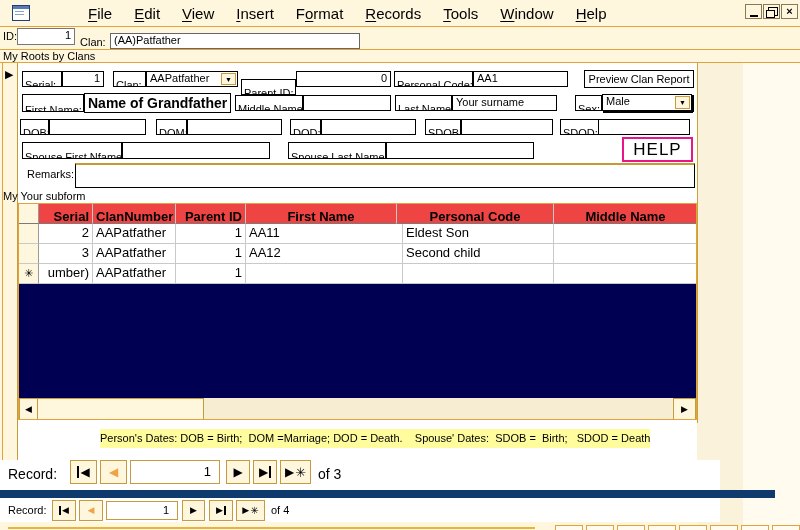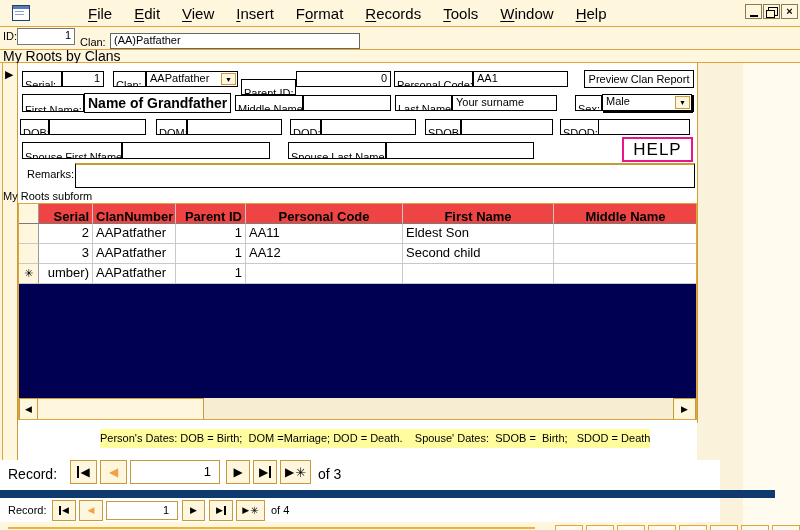--- a/index.html
+++ b/index.html
@@ -20,21 +20,21 @@
   .menu-item{font-size:15px;padding:0 11px;white-space:nowrap;}
   .menu-item u{text-underline-offset:2px;}
   .winbtn{top:4px;width:17px;height:15px;background:#FFF6DE;border:1px solid #8A7A54;
     display:flex;align-items:center;justify-content:center;font-size:11px;line-height:1;}
   .min-glyph{display:block;width:8px;height:2px;background:#000;margin-top:8px;}
   .restore-glyph{display:block;width:8px;height:7px;border:1px solid #000;position:relative;margin-left:2px;}
   .restore-glyph::before{content:"";position:absolute;left:-3px;bottom:-3px;width:7px;height:6px;border:1px solid #000;background:#FFF6DE;}
   
   .idrow{left:0;top:27px;width:800px;height:22px;background:#FFF6DE;}
   .titlestrip{left:0;top:49px;width:800px;height:14px;background:#FFF6DE;
-    border-top:1px solid #E2A33D;border-bottom:1px solid #E2A33D;font-size:14px;line-height:13px;padding-left:3px;}
+    border-top:1px solid #E2A33D;border-bottom:1px solid #E2A33D;font-size:11px;line-height:13px;padding-left:3px;}
   
   .white-detail{left:18px;top:63px;width:679px;height:397px;background:#fff;}
   .selector-col{left:2px;top:63px;width:16px;height:397px;background:#FFF6DE;
     border-left:1px solid #E2A33D;border-right:1px solid #C79B3B;}
   .right-cream{left:697px;top:63px;width:103px;height:467px;background:#FBF2DC;}
   .right-cream2{left:743px;top:63px;width:57px;height:467px;background:#FFFBEE;}
   .rightline{left:697px;top:63px;width:1px;height:360px;background:#C9A23E;}
   .lbl{position:absolute;box-sizing:border-box;border:1px solid #000;background:#fff;
     font-size:11px;line-height:13px;padding:7px 2px;white-space:nowrap;overflow:hidden;}
   .plain{position:absolute;box-sizing:border-box;font-size:11px;line-height:14px;white-space:nowrap;}
@@ -172,31 +172,31 @@
 
 <span class="lbl" style="left:22px;top:142px;width:100px;height:17px;line-height:15px;">Spouse First Nfame</span>
 <span class="tb" style="left:122px;top:142px;width:148px;height:17px;"></span>
 <span class="lbl" style="left:288px;top:142px;width:98px;height:17px;line-height:15px;">Spouse Last Name:</span>
 <span class="tb" style="left:386px;top:142px;width:148px;height:17px;"></span>
 <div class="btn help-btn" style="left:622px;top:137px;width:71px;height:25px;">HELP</div>
 
 <span class="plain" style="left:27px;top:167px;">Remarks:</span>
 <span class="tb" style="left:75px;top:163px;width:620px;height:25px;border-top:2px solid #C79A32;"></span>
 
-<span class="plain" style="left:3px;top:189px;">My Roots subform</span>
+<span class="plain" style="left:3px;top:189px;">My Your subform</span>
 
 <div class="abs ds">
   <div>
       <div class="ds-row">
         <div class="ds-sel" style="border-bottom: 1px solid rgb(122, 122, 122);"></div>
         <div class="hc c0 ha0">Serial</div>
         <div class="hc c1 ha1">ClanNumber</div>
         <div class="hc c2 ha2">Parent ID</div>
+        <div class="hc c4 ha4">First Name</div>
         <div class="hc c3 ha3">Personal Code</div>
-        <div class="hc c4 ha4">First Name</div>
         <div class="hc c5 ha5">Middle Name</div>
       </div>
       <div class="ds-row">
         <div class="ds-sel"></div>
         <div class="dc c0 da0">2</div>
         <div class="dc c1 da1">AAPatfather</div>
         <div class="dc c2 da2">1</div>
         <div class="dc c3 da3">AA11</div>
         <div class="dc c4 da4">Eldest Son</div>
         <div class="dc c5 da5"></div>

